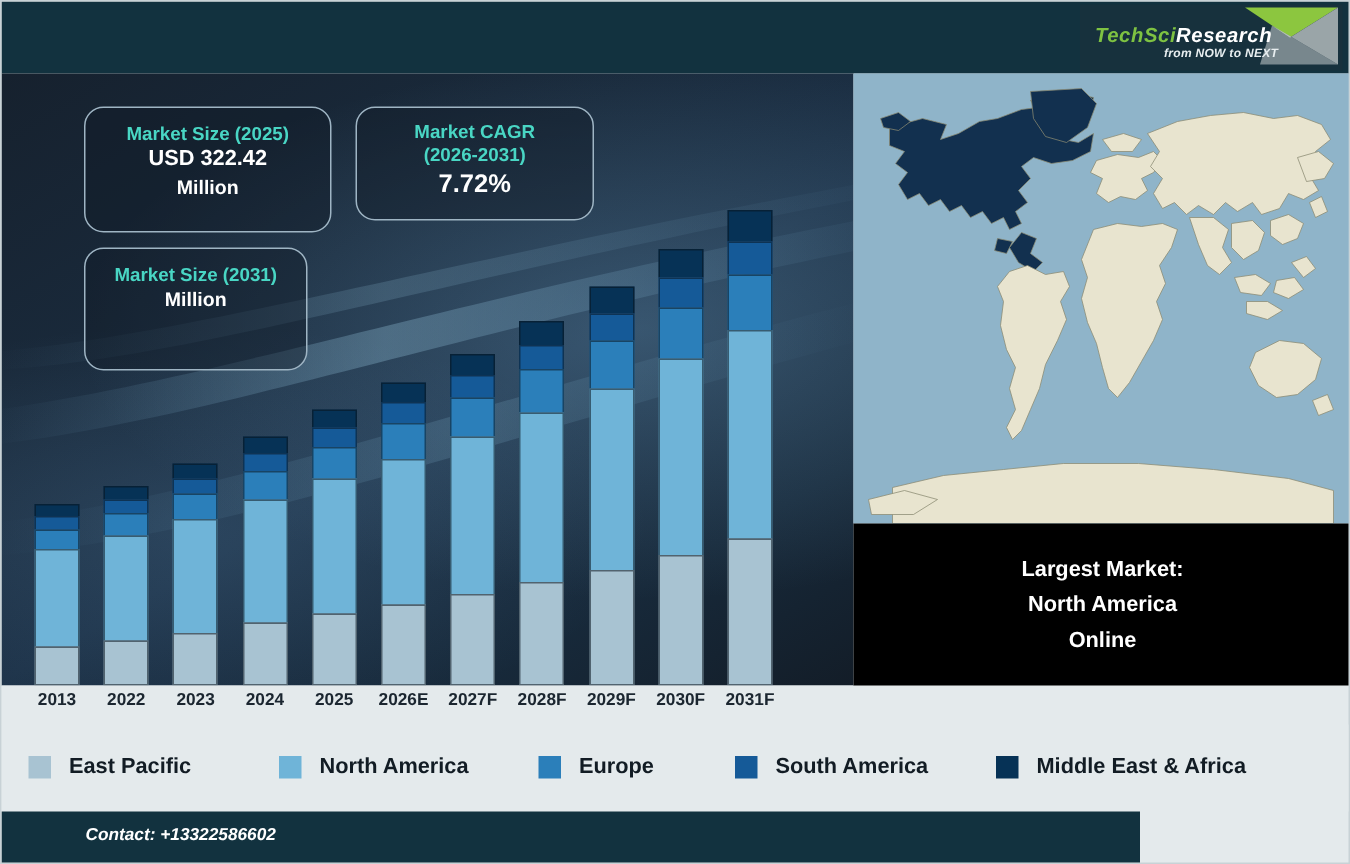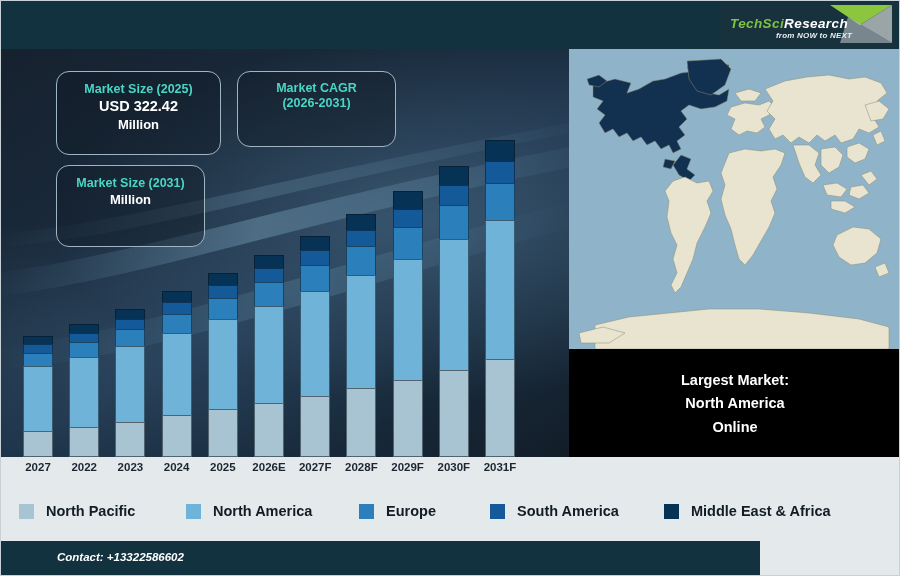--- a/index.html
+++ b/index.html
@@ -164,20 +164,21 @@
 
   <div class="card" id="card-size-2025">
     <span class="card-label">Market Size (2025)</span>
     <span class="card-value">USD 322.42</span>
     <span class="card-unit">Million</span>
   </div>
 
   <div class="card" id="card-cagr">
     <span class="card-label">Market CAGR</span>
     <span class="card-sub">(2026-2031)</span>
+    <span class="card-value">7.72%</span>
   </div>
 
   <div class="card" id="card-size-2031">
     <span class="card-label">Market Size (2031)</span>
     <span class="card-unit">Million</span>
   </div>
 
   <div class="plot" id="plot-area">
       <div class="bar" style="left: 22px;">
         <div class="seg" style="height: 8.18235px; background: rgb(6, 50, 86);"></div>
@@ -252,21 +253,21 @@
       <div class="bar" style="left: 484px;">
         <div class="seg" style="height: 20.7706px; background: rgb(6, 50, 86);"></div>
         <div class="seg" style="height: 21.4px; background: rgb(21, 90, 152);"></div>
         <div class="seg" style="height: 37.7647px; background: rgb(43, 127, 186);"></div>
         <div class="seg" style="height: 139.1px; background: rgb(111, 180, 216);"></div>
         <div class="seg bottom" style="height: 97.5588px; background: rgb(168, 195, 210);"></div>
       </div>
     </div>
 
   <div class="axis-band" id="axis-band">
-      <div class="tick" style="left: 9px;">2027</div>
+      <div class="tick" style="left: 9px;">2013</div>
       <div class="tick" style="left: 55.2px;">2022</div>
       <div class="tick" style="left: 101.4px;">2023</div>
       <div class="tick" style="left: 147.6px;">2024</div>
       <div class="tick" style="left: 193.8px;">2025</div>
       <div class="tick" style="left: 240px;">2026E</div>
       <div class="tick" style="left: 286.2px;">2027F</div>
       <div class="tick" style="left: 332.4px;">2028F</div>
       <div class="tick" style="left: 378.6px;">2029F</div>
       <div class="tick" style="left: 424.8px;">2030F</div>
       <div class="tick" style="left: 471px;">2031F</div>
@@ -317,21 +318,21 @@
 
   <div class="callout">
     <div>Largest Market:</div>
     <div>North America</div>
     <div>Online</div>
   </div>
 
   <div class="legend" id="legend">
       <div class="legend-item" style="position: absolute; left: 18px; top: 20px;">
         <span class="legend-swatch" style="background: rgb(168, 195, 210);"></span>
-        <span class="legend-label">North Pacific</span>
+        <span class="legend-label">East Pacific</span>
       </div>
       <div class="legend-item" style="position: absolute; left: 185px; top: 20px;">
         <span class="legend-swatch" style="background: rgb(111, 180, 216);"></span>
         <span class="legend-label">North America</span>
       </div>
       <div class="legend-item" style="position: absolute; left: 358px; top: 20px;">
         <span class="legend-swatch" style="background: rgb(43, 127, 186);"></span>
         <span class="legend-label">Europe</span>
       </div>
       <div class="legend-item" style="position: absolute; left: 489px; top: 20px;">

